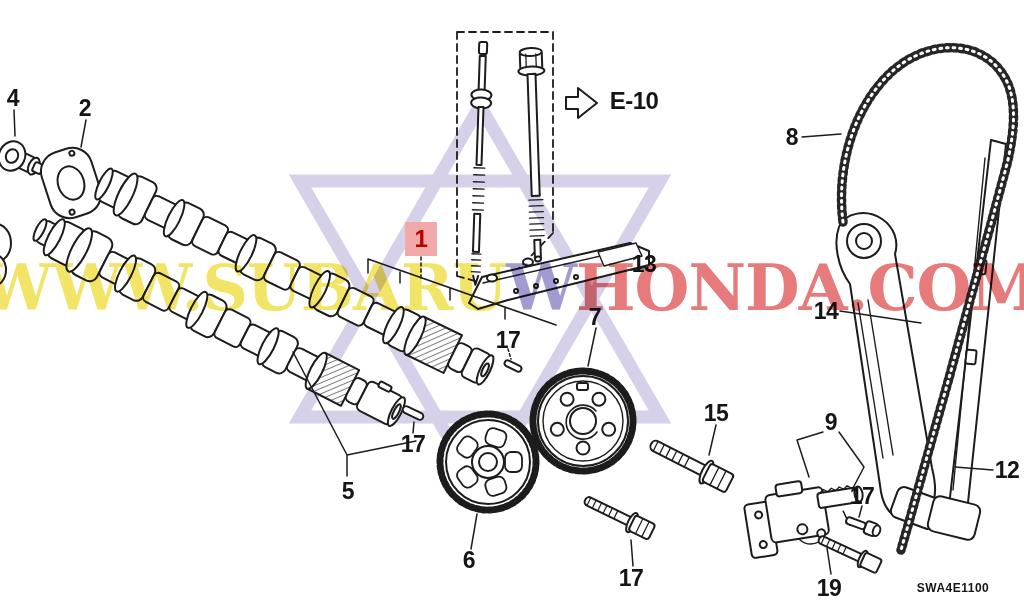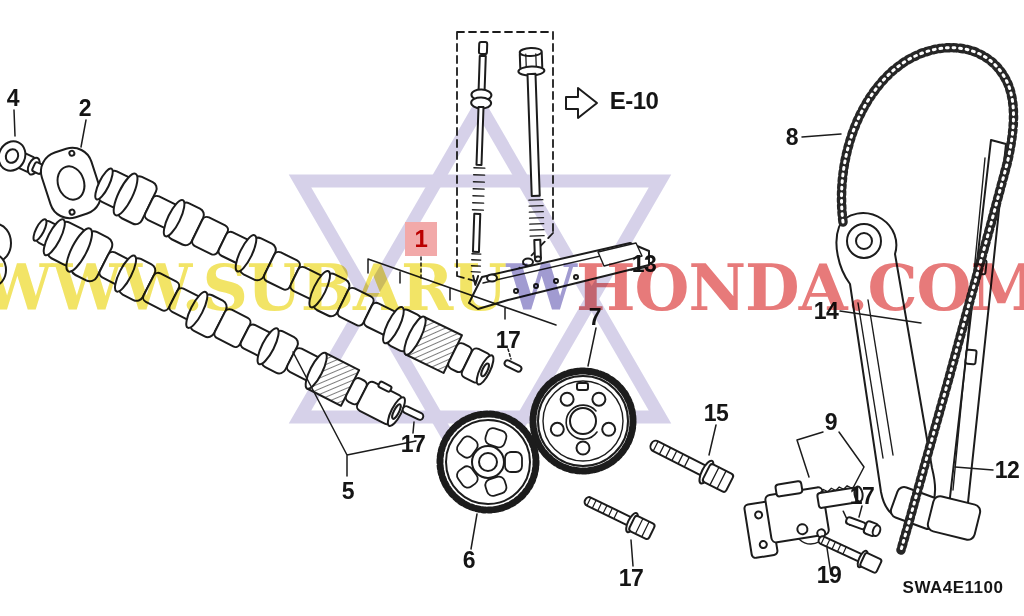--- a/index.html
+++ b/index.html
@@ -2,21 +2,21 @@
 <html><head>
 <meta charset="utf-8">
 <style>
   html,body{margin:0;padding:0;background:#888;}
   #stage{position:relative;width:1024px;height:616px;background:#ffffff;overflow:hidden;
          font-family:"Liberation Sans",sans-serif;}
   #art{position:absolute;left:0;top:0;}
   .lbl{position:absolute;transform:translate(-50%,-50%);font:700 23px "Liberation Sans",sans-serif;
        color:#151515;letter-spacing:-0.5px;white-space:nowrap;z-index:3;}
   .lbl.ref{font-size:24px;}
-  .lbl.code{font-size:17px;letter-spacing:0.5px;}
+  .lbl.code{font-size:12px;letter-spacing:0.5px;}
   .lbl.hl{width:32px;height:34px;display:flex;align-items:center;justify-content:center;
           font-size:24px;}
   #wmtext{position:absolute;left:0;top:0;width:1024px;height:616px;overflow:hidden;z-index:5;
           pointer-events:none;mix-blend-mode:multiply;}
   #wmline{position:absolute;left:-18px;top:257px;white-space:nowrap;
           font-family:"DejaVu Serif",serif;font-weight:700;font-size:63px;line-height:1;
           letter-spacing:-1px;opacity:0.82;}
   #labels{position:absolute;left:0;top:0;width:1024px;height:616px;z-index:3;}
 </style>
 </head>
@@ -292,21 +292,21 @@
   <div class="lbl" style="left:508px;top:340px">17</div>
   <div class="lbl" style="left:595px;top:317px">7</div>
   <div class="lbl" style="left:348px;top:491px">5</div>
   <div class="lbl" style="left:413px;top:444px">17</div>
   <div class="lbl" style="left:469px;top:560px">6</div>
   <div class="lbl" style="left:716px;top:413px">15</div>
   <div class="lbl" style="left:831px;top:422px">9</div>
   <div class="lbl" style="left:862px;top:496px">17</div>
   <div class="lbl" style="left:1007px;top:470px">12</div>
   <div class="lbl" style="left:631px;top:578px">17</div>
-  <div class="lbl" style="left:829px;top:575px">19</div>
+  <div class="lbl" style="left:829px;top:588px">19</div>
   <div class="lbl code" style="left:953px;top:588px">SWA4E1100</div>
 </div>
 
 <div id="wmtext">
   <div id="wmline">
     <span style="color: rgb(239, 223, 69);">WWW.SUBARU</span><span style="color: rgb(141, 133, 199);">W</span><span style="color: rgb(226, 93, 93);">HONDA.COM.CO</span>
   </div>
 </div>
 
 </div>

